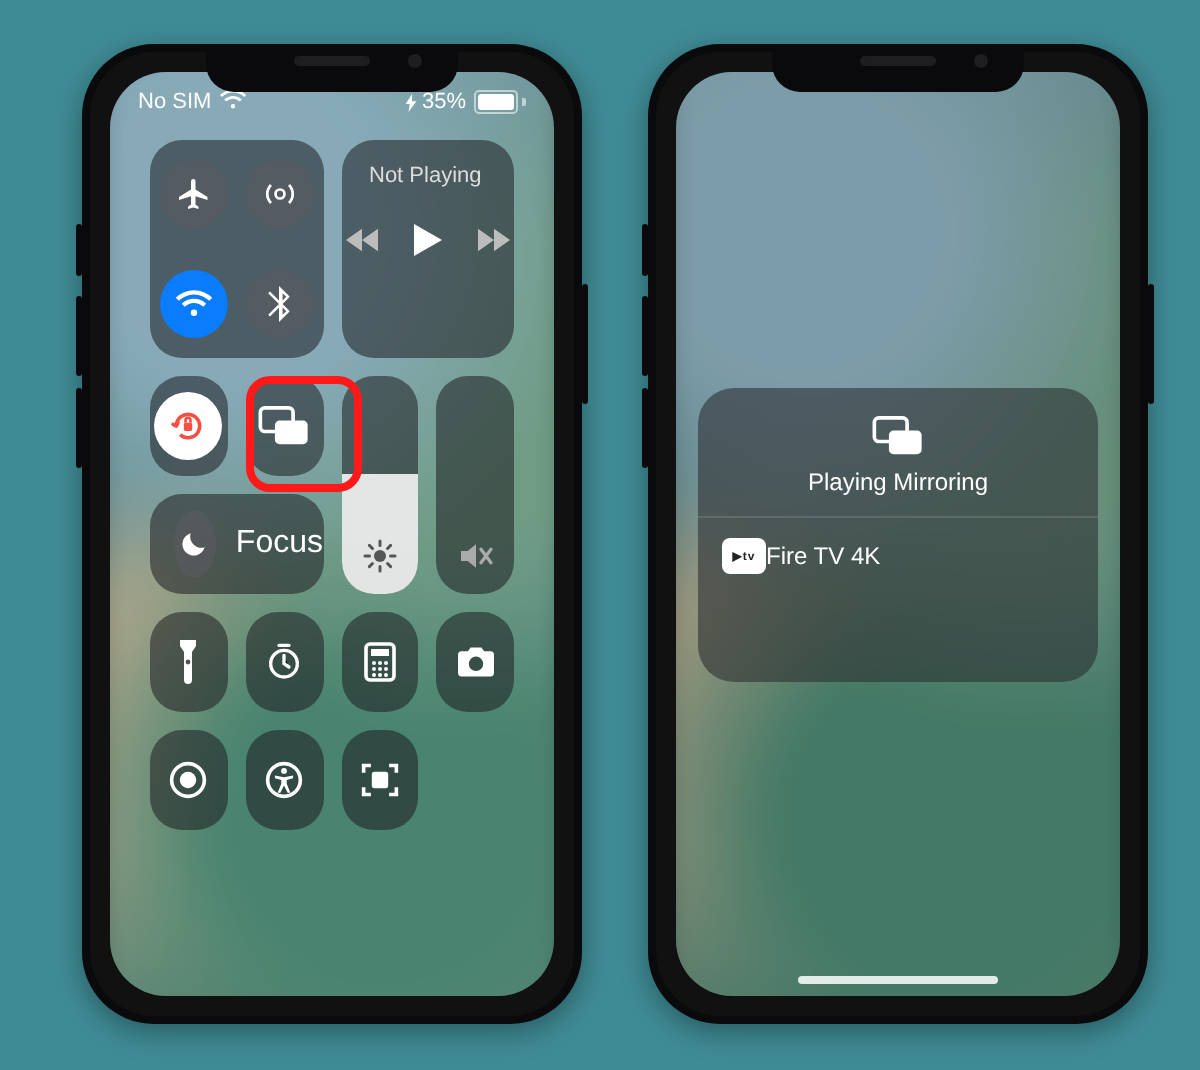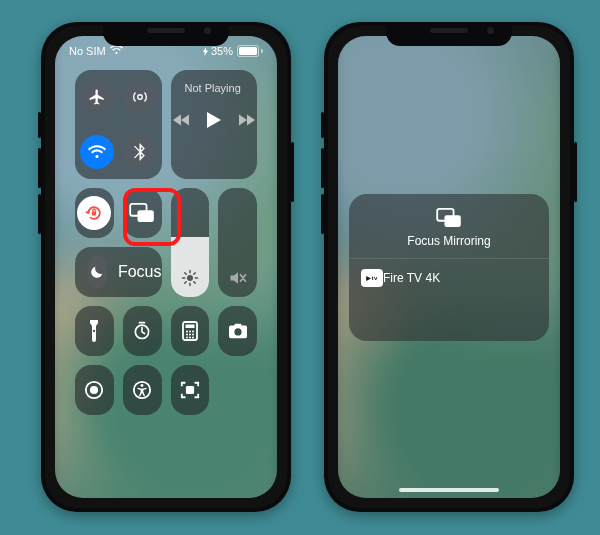--- a/index.html
+++ b/index.html
@@ -300,21 +300,21 @@
       <div class="wall"></div>
           <div class="scrim" style="background:rgba(0,0,0,.22)"></div>
 
       <div class="sheet-wrap">
         <div class="sheet">
           <div class="hdr">
             <svg width="26" height="20" viewBox="0 0 28 22">
                   <rect x="1" y="1" width="18" height="13" rx="2.5" fill="none" stroke="#fff" stroke-width="2"></rect>
                   <rect x="9" y="8" width="18" height="13" rx="2.5" fill="#fff"></rect>
                 </svg>
-            <span>Focus Mirroring</span>
+            <span>Playing Mirroring</span>
           </div>
           <div class="row">
             <span class="badge">▶tv</span>
             <span>Fire TV 4K</span>
           </div>
           <div class="r2blank"></div>
         </div>
       </div>
 
       <div class="home-ind"></div>

